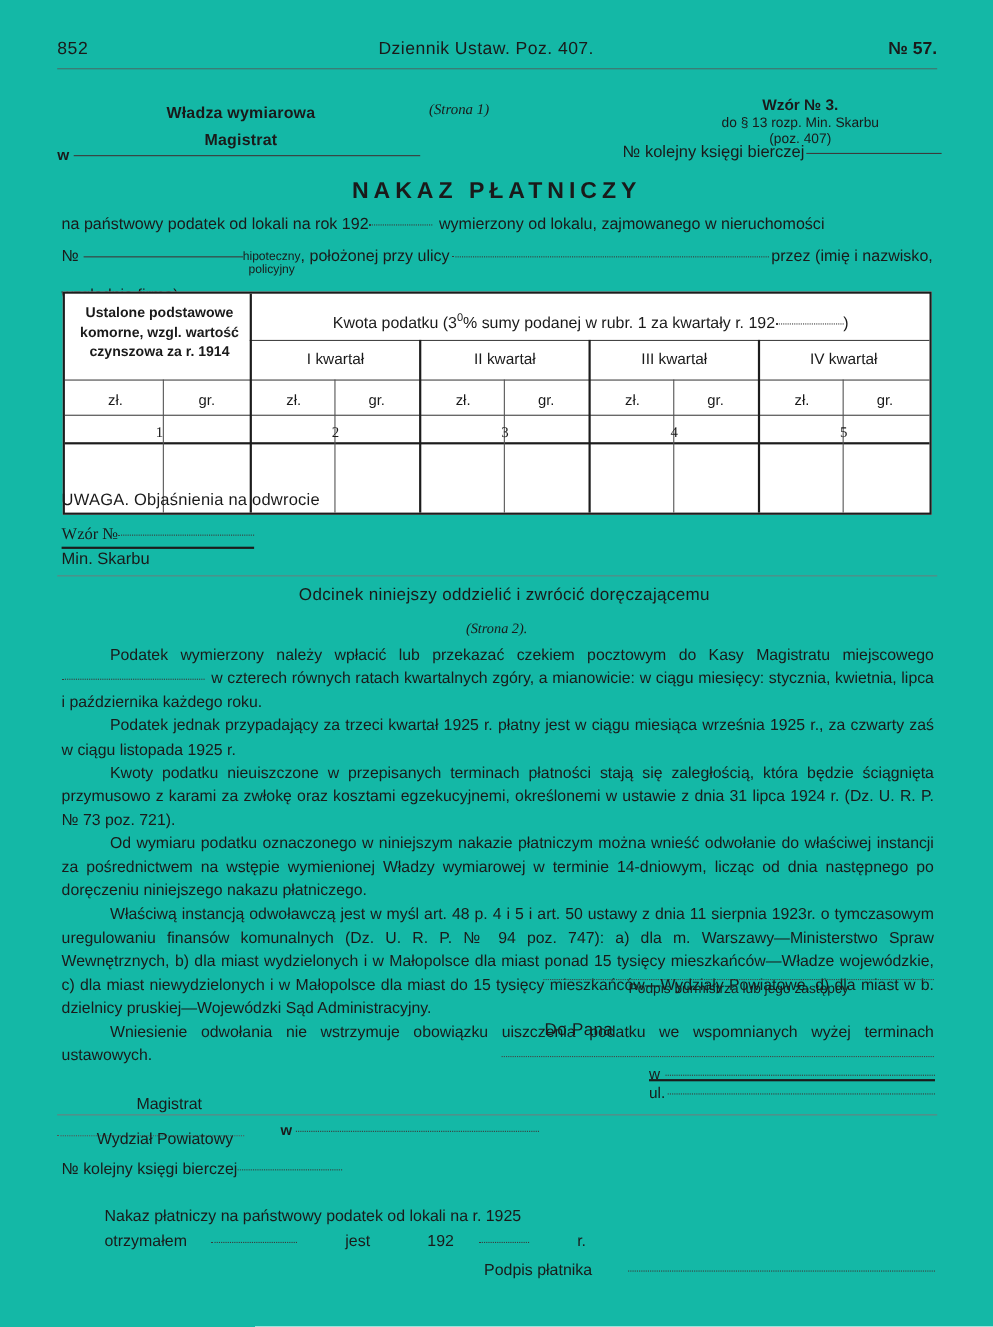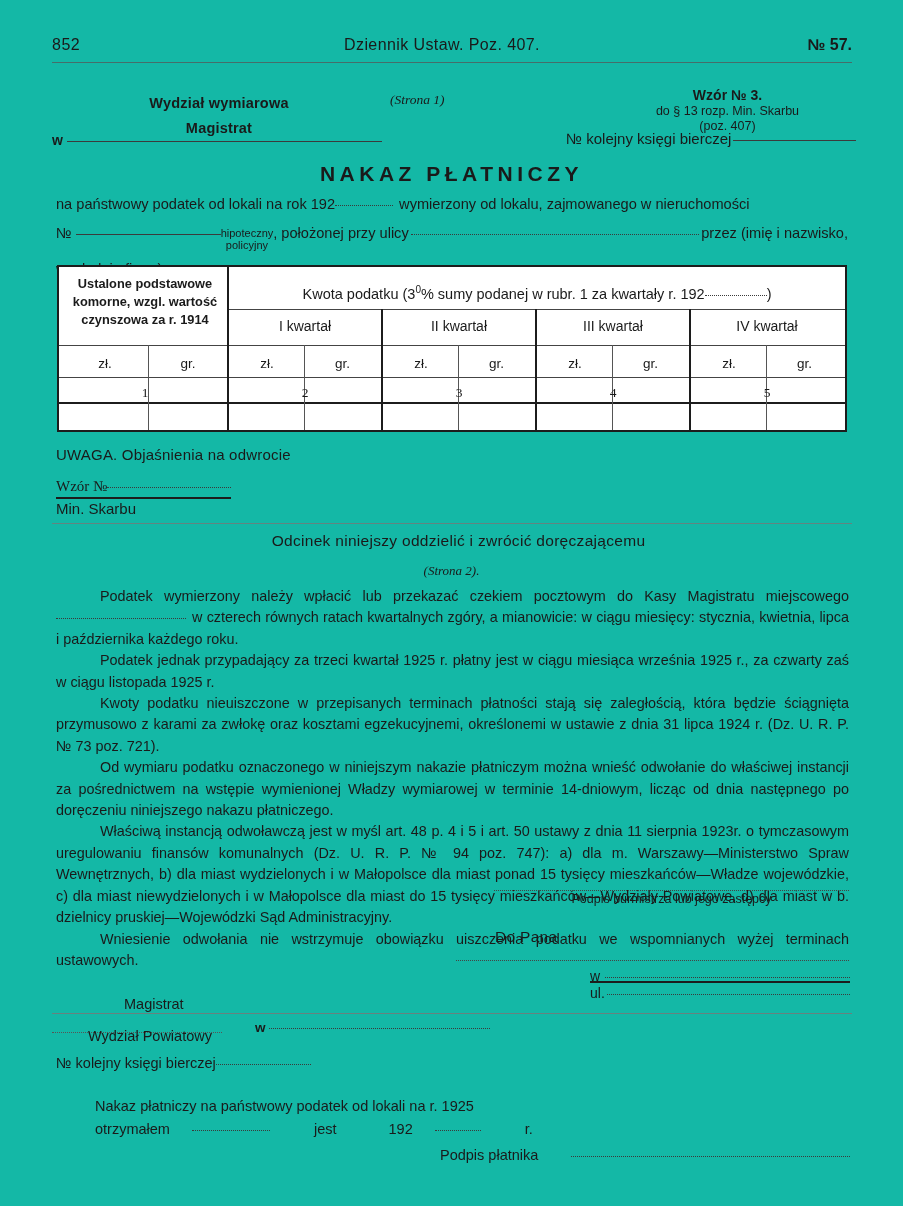--- a/index.html
+++ b/index.html
@@ -172,21 +172,21 @@
     margin: 0 0 0 4px;
   }
   .intro .l3 { display: flex; align-items: baseline; margin-top: 4px; }
 
   
   .tbl {
     position: absolute;
     left: 57px;
     top: 265px;
     width: 790px;
-    height: 167px;
+    height: 203px;
     border: 2.5px solid #1c1c1c;
     box-sizing: border-box;
     background: #fff;
   }
   .tbl .vline  { position: absolute; top: 0; bottom: 0; width: 0; border-left: 2px solid #1c1c1c; }
   .tbl .vthin  { position: absolute; width: 0; border-left: 1px solid #555; }
   .tbl .hline  { position: absolute; left: 0; right: 0; height: 0; border-top: 1px solid #444; }
   .tbl .hthick { position: absolute; left: 0; right: 0; height: 0; border-top: 2px solid #1c1c1c; }
 
   .cell-txt {
@@ -458,21 +458,21 @@
 <div class="page">
 
   <div class="runhead">
     <span class="pageno">852</span>
     <span class="jtitle">Dziennik Ustaw. Poz. 407.</span>
     <span class="issue">№ 57.</span>
   </div>
   <div class="head-rule"></div>
 
   <div class="authority">
-    <div>Wydział wymiarowa</div>
+    <div>Władza wymiarowa</div>
     <div>Magistrat</div>
   </div>
 
   <div class="strona1">(Strona 1)</div>
 
   <div class="wzorblock">
     <div class="w1">Wzór № 3.</div>
     <div class="w2">do § 13 rozp. Min. Skarbu</div>
     <div class="w3">(poz. 407)</div>
   </div>

